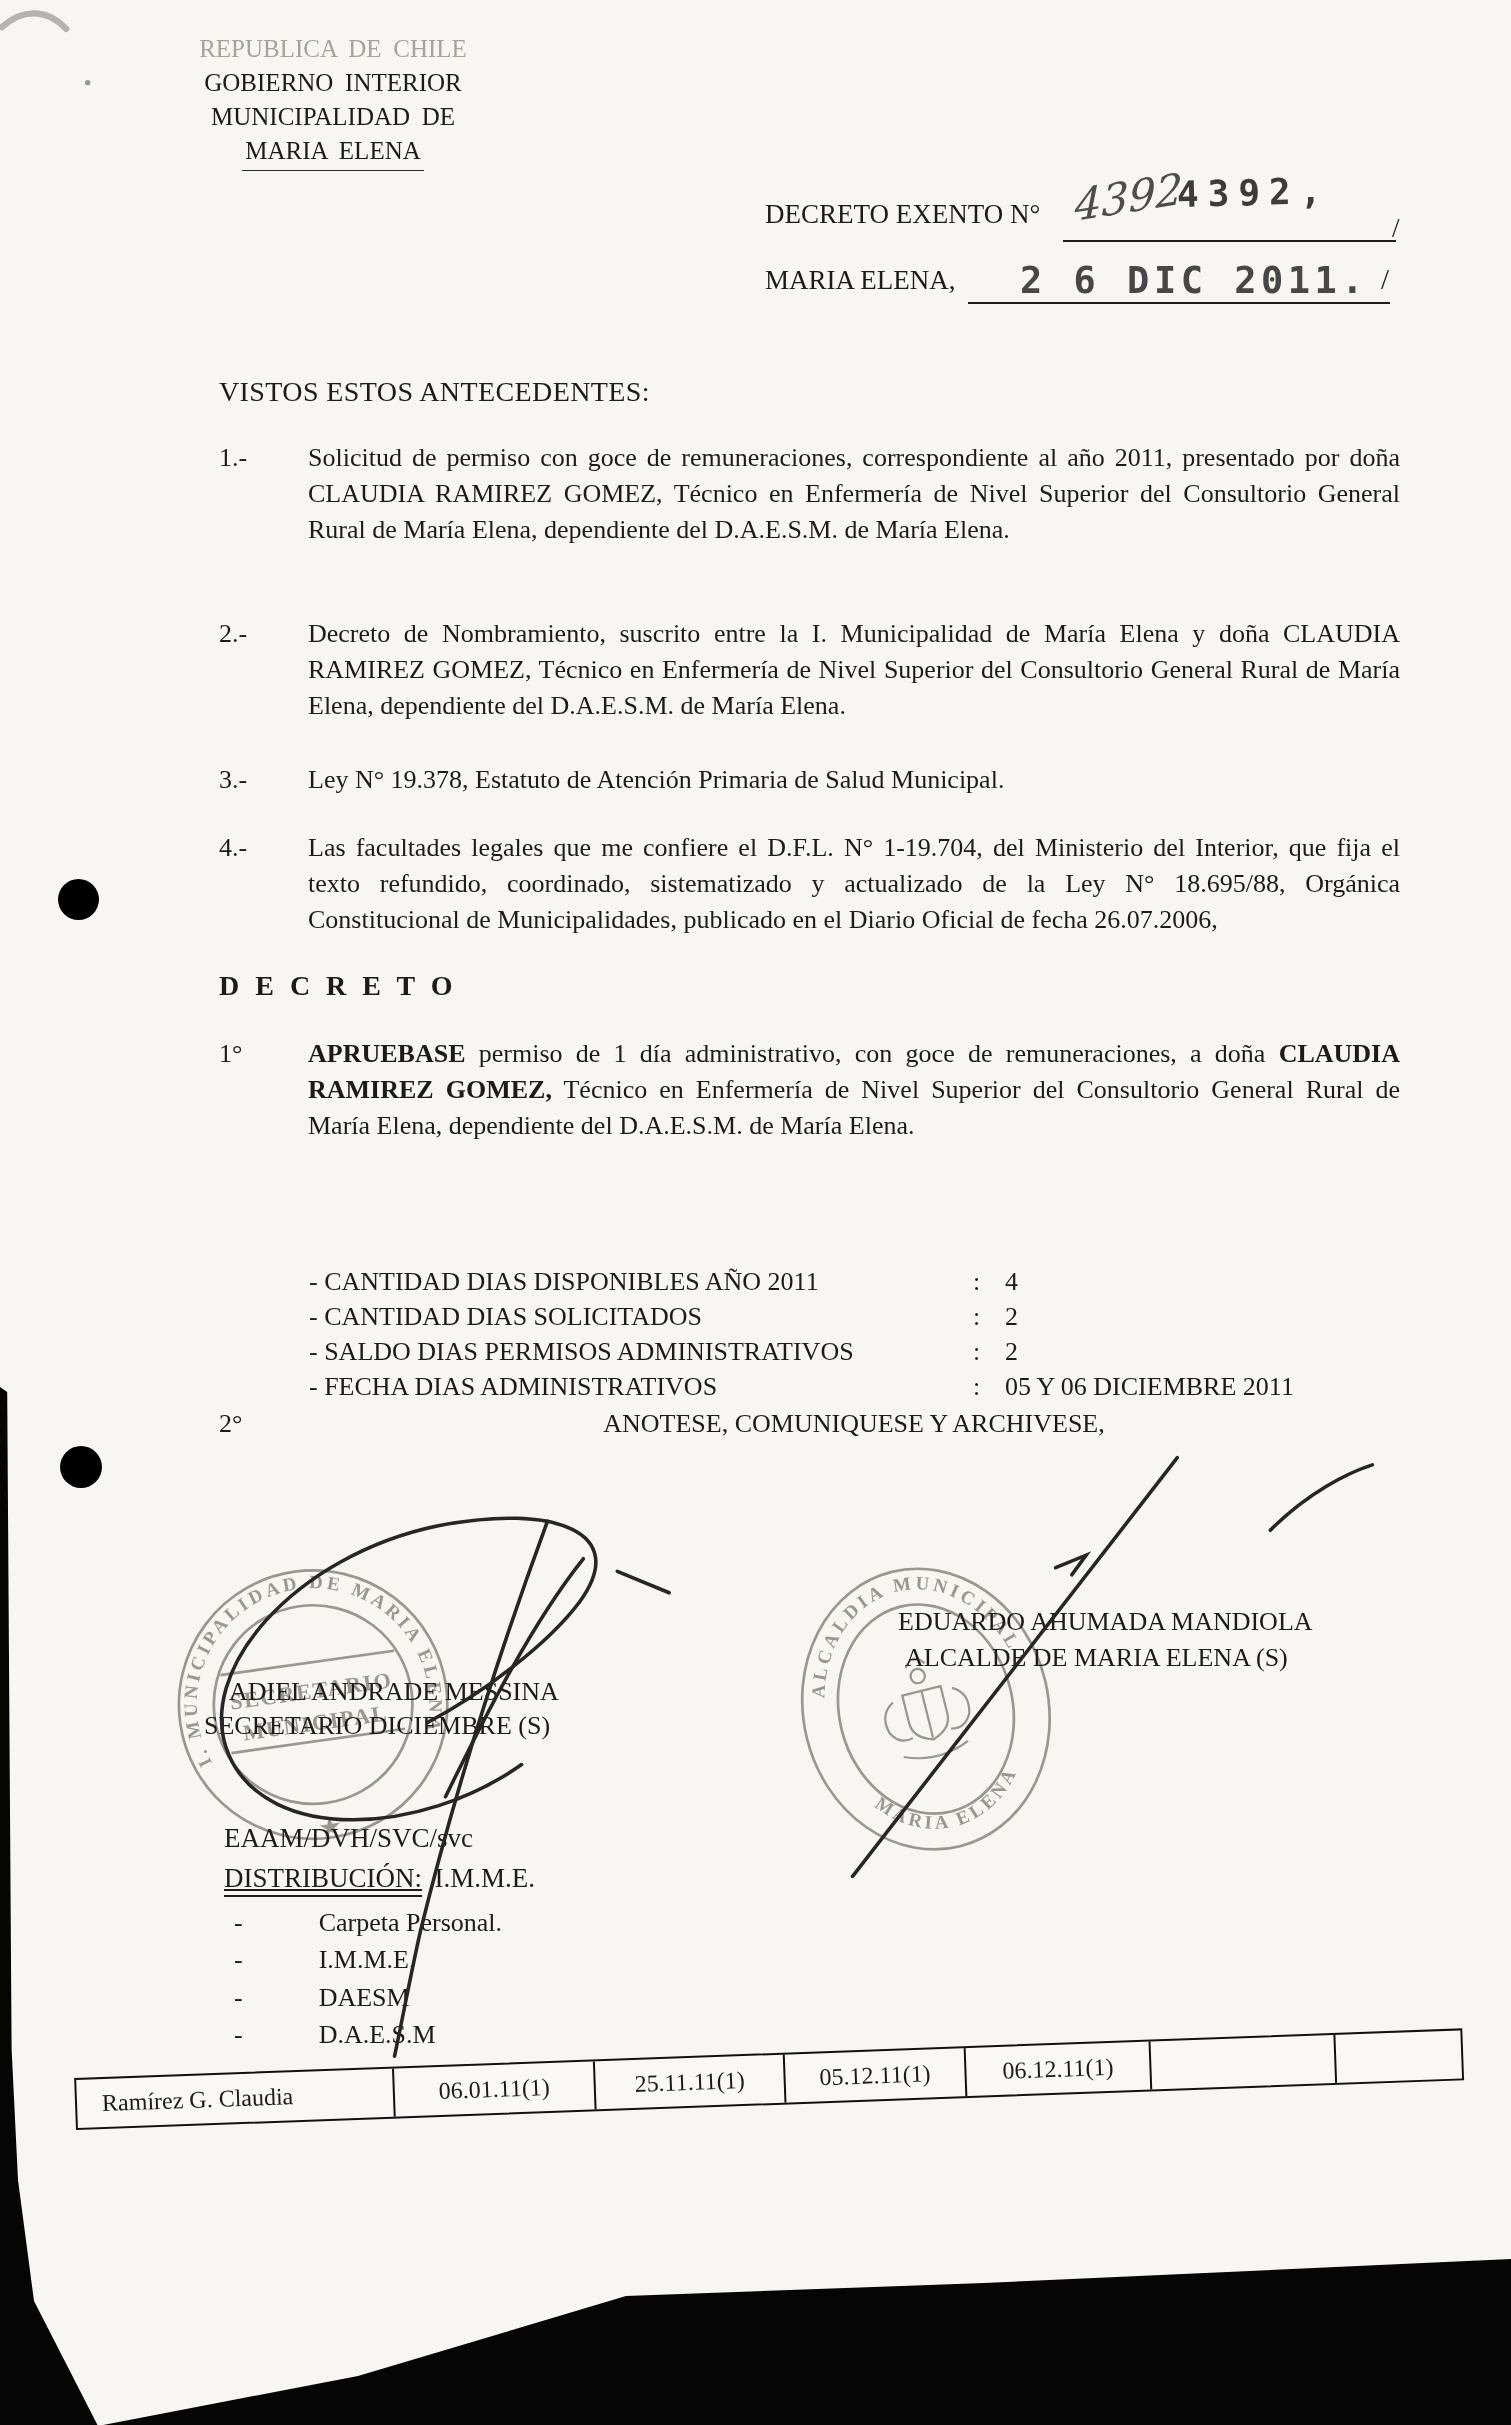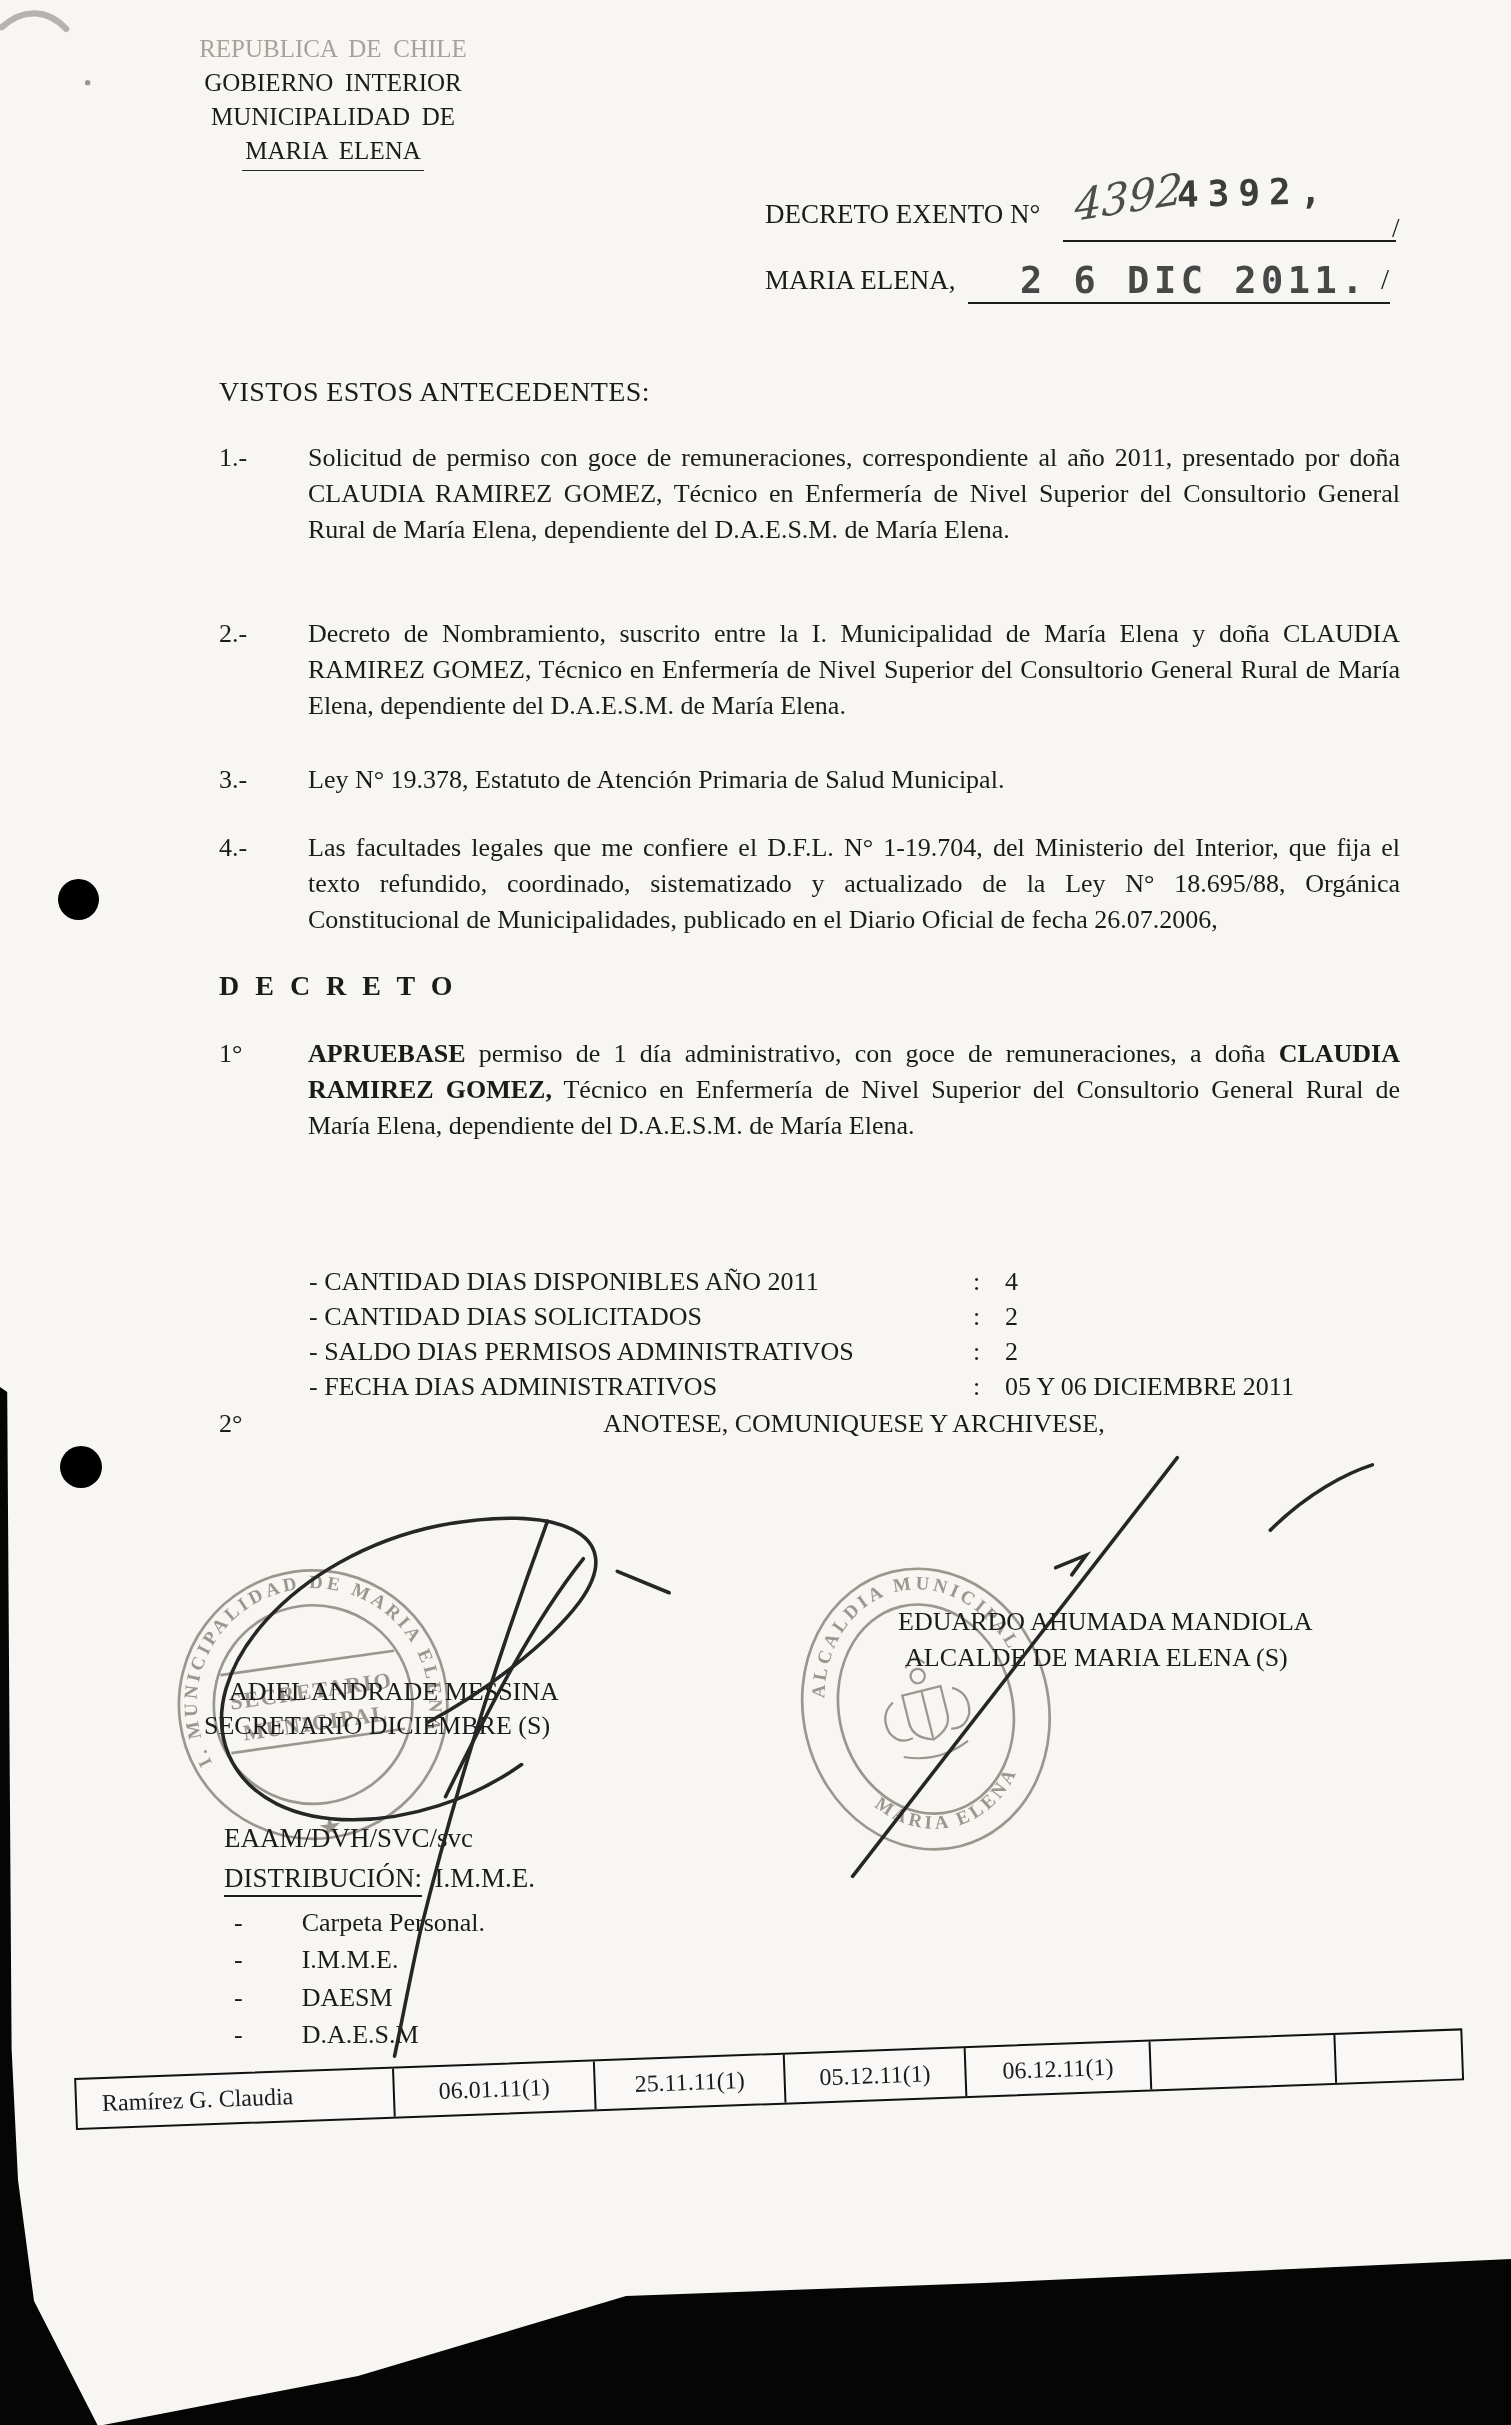--- a/index.html
+++ b/index.html
@@ -39,24 +39,24 @@
   .day-sep{display:inline-block;width:32px;}
   
   .sigtext{font-size:26px;}
   #sig-left-name{left:229px;top:1677px;}
   #sig-left-title{left:204px;top:1711px;}
   #sig-right-name{left:898px;top:1607px;}
   #sig-right-title{left:905px;top:1643px;}
   
   #initials{left:224px;top:1823px;font-size:27px;}
   #distribution{left:224px;top:1863px;font-size:27px;}
-  .u{border-bottom:2.7px solid #1d1d1d;padding-bottom:1.8px;}
+  .u{border-bottom:2.7px solid #1d1d1d;padding-bottom:1.8px;text-decoration:underline;}
   .dist-val{margin-left:12.5px;}
   .dist-item{position:absolute;left:234px;font-size:26px;}
-  .dist-item .dtext{margin-left:59px;}
+  .dist-item .dtext{margin-left:76px;}
   
   #registry{left:76px;top:2078px;width:1385px;height:48px;display:flex;
             transform:rotate(-2.05deg);transform-origin:0 100%;
             border:2.7px solid #111;background:rgba(250,250,248,.6);}
   .cell{border-left:2.7px solid #111;display:flex;align-items:center;justify-content:center;
         font-size:24px;}
   .cell:first-child{border-left:none;justify-content:flex-start;padding-left:25px;}
   
   .hole{position:absolute;background:#000;border-radius:50%;}
   #hole1{left:58px;top:879px;width:41px;height:41px;}

